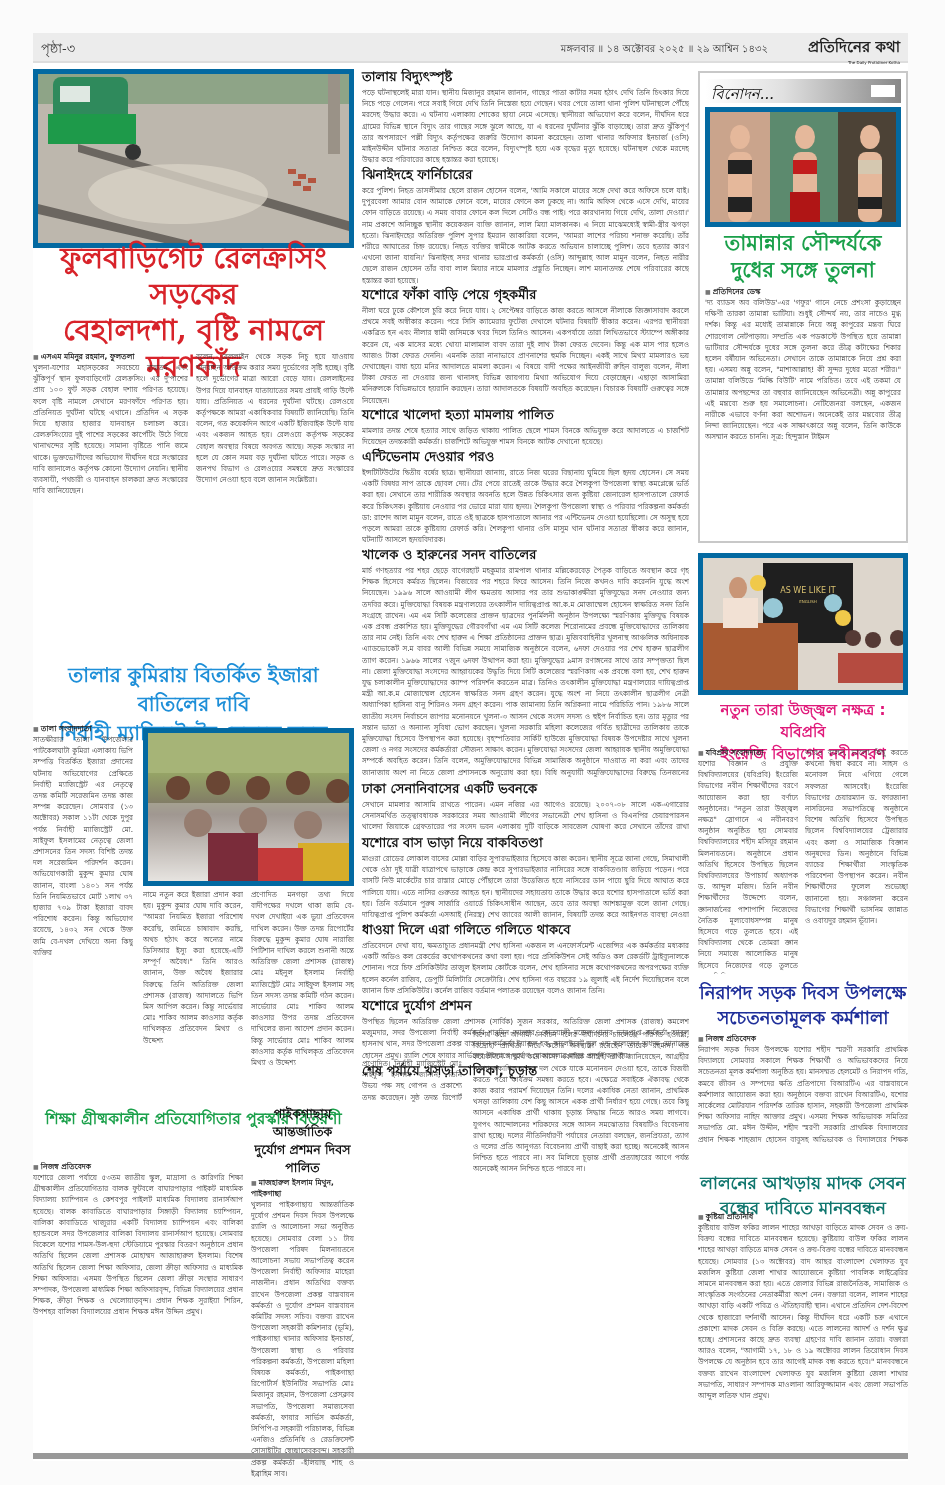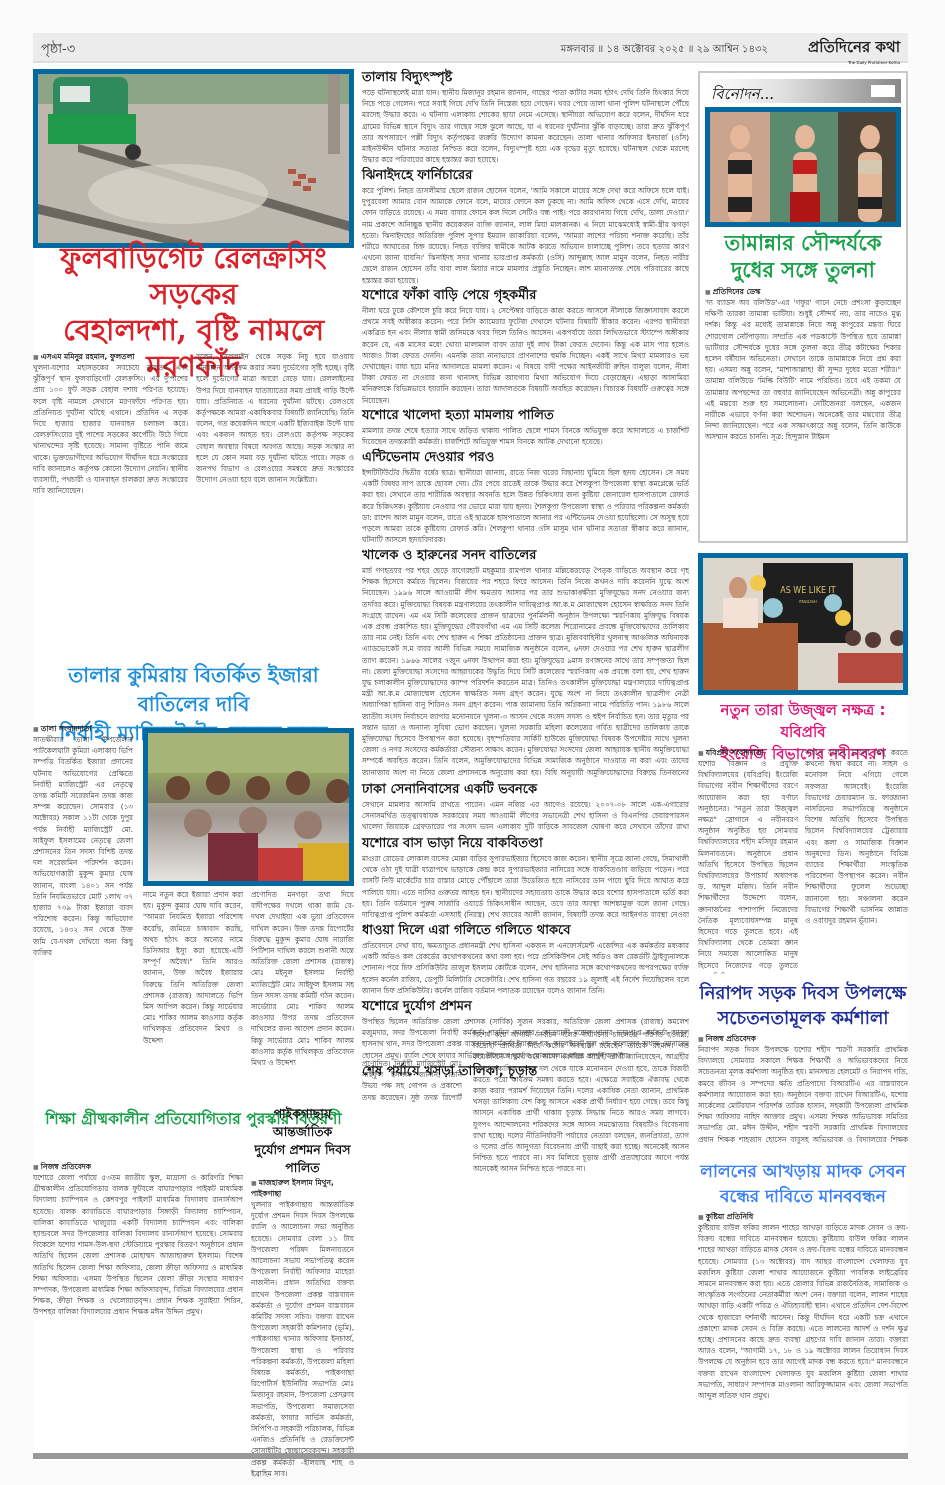--- a/index.html
+++ b/index.html
@@ -15,21 +15,21 @@
   .photo { position: absolute; overflow: hidden; border: 5px solid #0369a1; }
   .body-text { font-size: 7.2px; line-height: 11.2px; color: #333; text-align: justify; overflow: hidden; }
   .byline { font-size: 7.5px; font-weight: bold; color: #222; line-height: 11px; }
   .byline::before { content: "\25A0  "; color: #777; font-size: 6px; }
   .sub-head { font-size: 13px; font-weight: bold; text-align: left; color: #111; line-height: 16px; margin: 2px 0; }
   .headline-red { font-family: "DejaVu Serif", serif; color: #d8232a; font-weight: bold; text-align: center; }
   .headline-blue { color: #1e8fd8; font-weight: bold; text-align: center; }
   .headline-green { color: #1aa04a; font-weight: bold; text-align: center; }
   .headline-magenta { color: #e0197a; font-weight: bold; text-align: center; }
   .headline-navy { color: #1f2f9a; font-weight: bold; text-align: center; }
-  .headline-maroon { color: #3b82f6; font-weight: bold; text-align: center; }
+  .headline-maroon { color: #0f766e; font-weight: bold; text-align: center; margin-top: 12px; }
   .col { position: absolute; }
   .bottom-bar { position: absolute; left: 0; top: 1420px; width: 875px; height: 6px; background: #999; }
   .ent-box { position: absolute; left: 665px; top: 38px; width: 210px; height: 472px; border: 2px solid #c8c8c8; }
   .ent-tab { position: absolute; left: 5px; top: 6px; width: 196px; height: 24px; background: linear-gradient(90deg,#fff 0%, #e0e0e0 40%, #888 100%); }
   .ent-tab span { position: absolute; left: 6px; top: 3px; font-size: 15px; font-style: italic; color: #111; font-family: "DejaVu Serif", serif; }
   .ent-tab i { position: absolute; right: 6px; top: 6px; width: 24px; height: 12px; background: #fff; }
 </style>
 </head>
 <body>
 

